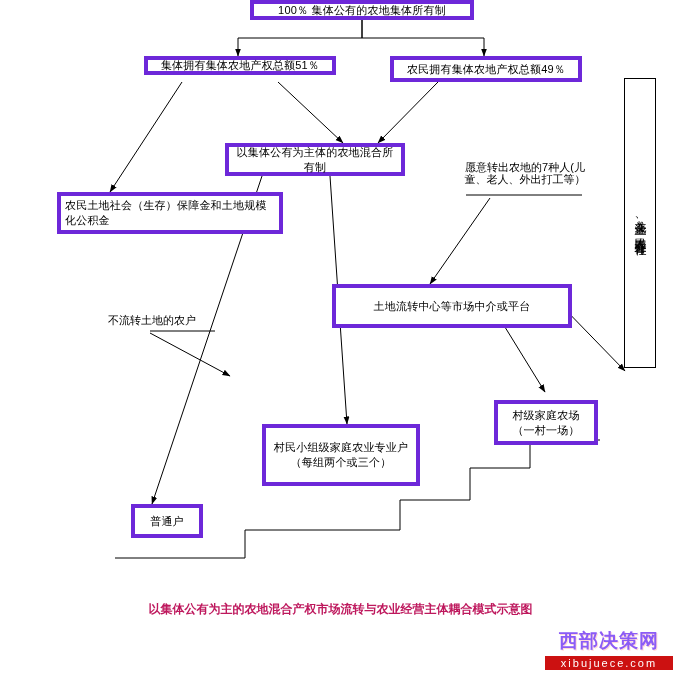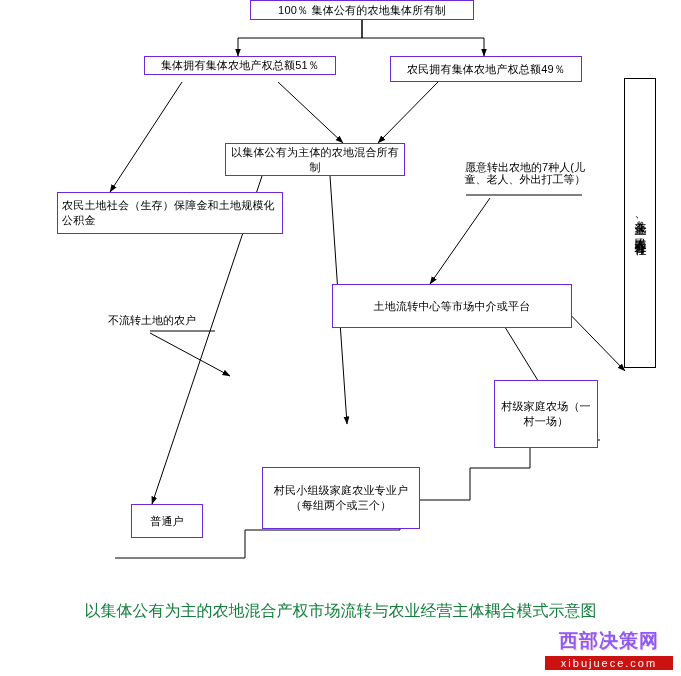--- a/index.html
+++ b/index.html
@@ -18,21 +18,21 @@
   #svg-layer {
     position: absolute;
     left: 0;
     top: 0;
     width: 681px;
     height: 676px;
   }
   .node {
     position: absolute;
     box-sizing: border-box;
-    border: 1px solid #6d28d9;
+    border: 4px solid #6d28d9;
     background: #ffffff;
     color: #000000;
     font-size: 11px;
     line-height: 15px;
     text-align: center;
     display: flex;
     align-items: center;
     justify-content: center;
     padding: 2px 4px;
     letter-spacing: 0.2px;
@@ -64,23 +64,23 @@
     align-items: center;
     justify-content: center;
     padding: 6px 2px;
     letter-spacing: 1px;
   }
   .caption {
     position: absolute;
     left: 0;
     width: 681px;
     text-align: center;
-    font-size: 16px;
-    font-weight: normal;
-    color: #15803d;
+    font-size: 12px;
+    font-weight: bold;
+    color: #be185d;
     font-family: "Liberation Serif", serif;
   }
   #watermark {
     position: absolute;
     right: 8px;
     bottom: 6px;
     width: 128px;
     text-align: center;
     user-select: none;
   }
@@ -164,25 +164,25 @@
   </div>
 
   <div class="plain" style="left:460px; top:150px; width:130px; height:46px;">
     <span>愿意转出农地的7种人(儿童、老人、外出打工等）</span>
   </div>
 
   <div class="node" style="left:332px; top:284px; width:240px; height:44px;">
     <span>土地流转中心等市场中介或平台</span>
   </div>
 
-  <div class="node" style="left:494px; top:380px; width:104px; height:68px;">
+  <div class="node" style="left:494px; top:400px; width:104px; height:45px;">
     <span>村级家庭农场（一村一场）</span>
   </div>
 
-  <div class="node" style="left:262px; top:424px; width:158px; height:62px;margin-top:43px;">
+  <div class="node" style="left:262px; top:424px; width:158px; height:62px;">
     <span>村民小组级家庭农业专业户（每组两个或三个）</span>
   </div>
 
   <div class="plain" style="left:82px; top:310px; width:140px; height:20px;">
     <span>不流转土地的农户</span>
   </div>
 
   <div class="node" style="left:131px; top:504px; width:72px; height:34px;">
     <span>普通户</span>
   </div>

